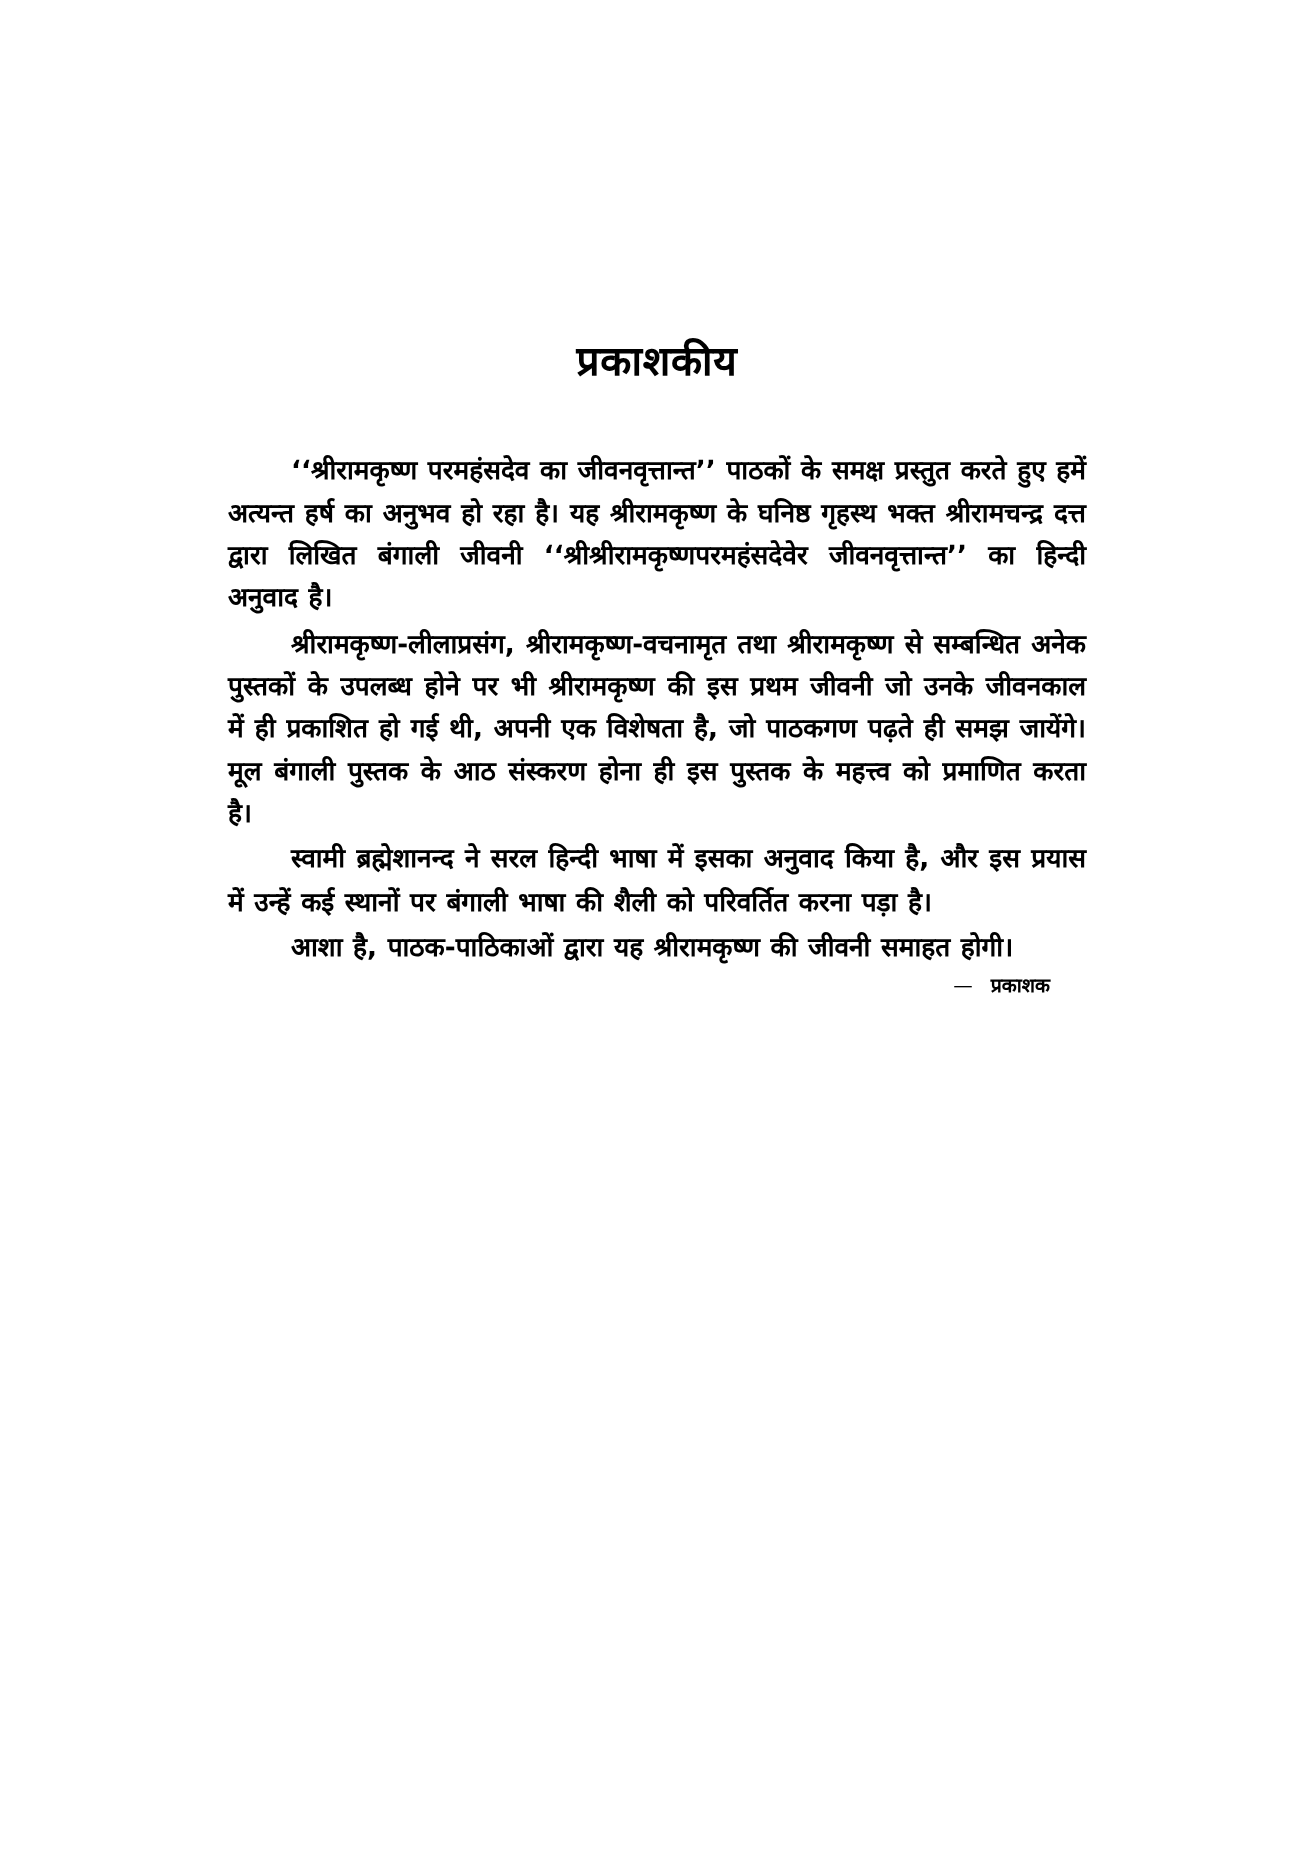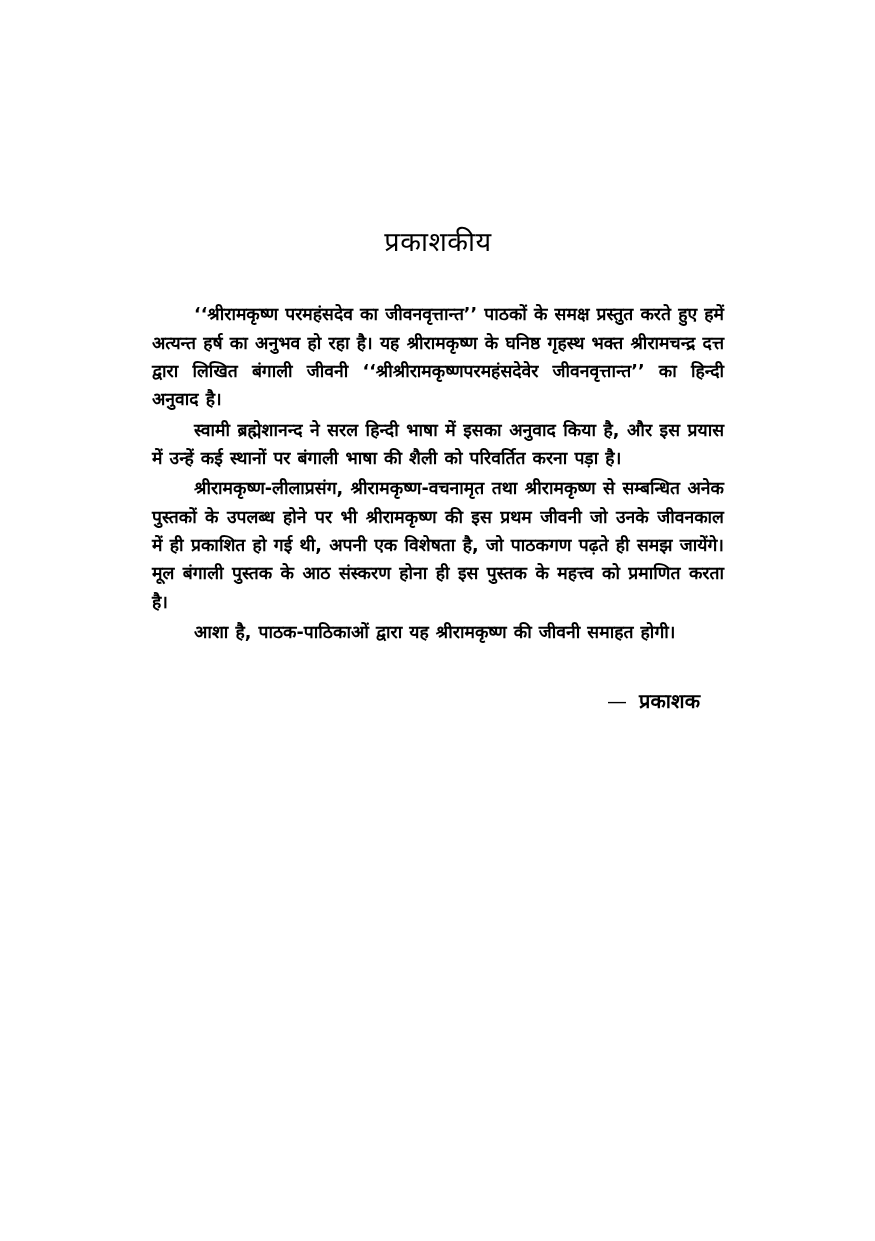--- a/index.html
+++ b/index.html
@@ -24,65 +24,64 @@
   }
   .content {
     position: absolute;
     left: 152px;
     top: 226px;
     width: 572px;
   }
   .doc-title {
     text-align: center;
     font-family: "DejaVu Sans", sans-serif;
-    font-weight: normal;
+    font-weight: bold;
     font-size: 27px;
     letter-spacing: 0.5px;
     margin: 0 0 42px 0;
     line-height: 1.2;
   }
   .para {
     font-family: "DejaVu Sans", sans-serif;
     font-size: 17.5px;
     line-height: 1.62;
     text-align: justify;
     text-justify: inter-word;
     margin: 0 0 2px 0;
     text-indent: 42px;
     word-spacing: 1px;
     font-weight: bold;
   }
   .para.last {
     margin-bottom: 0;
   }
   .signature {
-    margin-top: 40px;
     text-align: right;
     font-family: "DejaVu Sans", sans-serif;
     font-weight: bold;
-    font-size: 20px;
+    font-size: 13px;
     padding-right: 24px;
   }
   .sig-dash {
     display: inline-block;
     margin-right: 12px;
     font-weight: normal;
   }
 </style>
 </head>
 <body>
 
 <div class="page">
   <div class="content">
 
     <h1 class="doc-title">प्रकाशकीय</h1>
 
     <p class="para">‘‘श्रीरामकृष्ण परमहंसदेव का जीवनवृत्तान्त’’ पाठकों के समक्ष प्रस्तुत करते हुए हमें अत्यन्त हर्ष का अनुभव हो रहा है। यह श्रीरामकृष्ण के घनिष्ठ गृहस्थ भक्त श्रीरामचन्द्र दत्त द्वारा लिखित बंगाली जीवनी ‘‘श्रीश्रीरामकृष्णपरमहंसदेवेर जीवनवृत्तान्त’’ का हिन्दी अनुवाद है।</p>
+    <p class="para">श्रीरामकृष्ण-लीलाप्रसंग, श्रीरामकृष्ण-वचनामृत तथा श्रीरामकृष्ण से सम्बन्धित अनेक पुस्तकों के उपलब्ध होने पर भी श्रीरामकृष्ण की इस प्रथम जीवनी जो उनके जीवनकाल में ही प्रकाशित हो गई थी, अपनी एक विशेषता है, जो पाठकगण पढ़ते ही समझ जायेंगे। मूल बंगाली पुस्तक के आठ संस्करण होना ही इस पुस्तक के महत्त्व को प्रमाणित करता है।</p>
     <p class="para">स्वामी ब्रह्मेशानन्द ने सरल हिन्दी भाषा में इसका अनुवाद किया है, और इस प्रयास में उन्हें कई स्थानों पर बंगाली भाषा की शैली को परिवर्तित करना पड़ा है।</p>
-    <p class="para">श्रीरामकृष्ण-लीलाप्रसंग, श्रीरामकृष्ण-वचनामृत तथा श्रीरामकृष्ण से सम्बन्धित अनेक पुस्तकों के उपलब्ध होने पर भी श्रीरामकृष्ण की इस प्रथम जीवनी जो उनके जीवनकाल में ही प्रकाशित हो गई थी, अपनी एक विशेषता है, जो पाठकगण पढ़ते ही समझ जायेंगे। मूल बंगाली पुस्तक के आठ संस्करण होना ही इस पुस्तक के महत्त्व को प्रमाणित करता है।</p>
     <p class="para last">आशा है, पाठक-पाठिकाओं द्वारा यह श्रीरामकृष्ण की जीवनी समाहत होगी।</p>
 
     <div class="signature">
       <span class="sig-dash">—</span><span>प्रकाशक</span>
     </div>
 
   </div>
 </div>
 
 </body></html>

